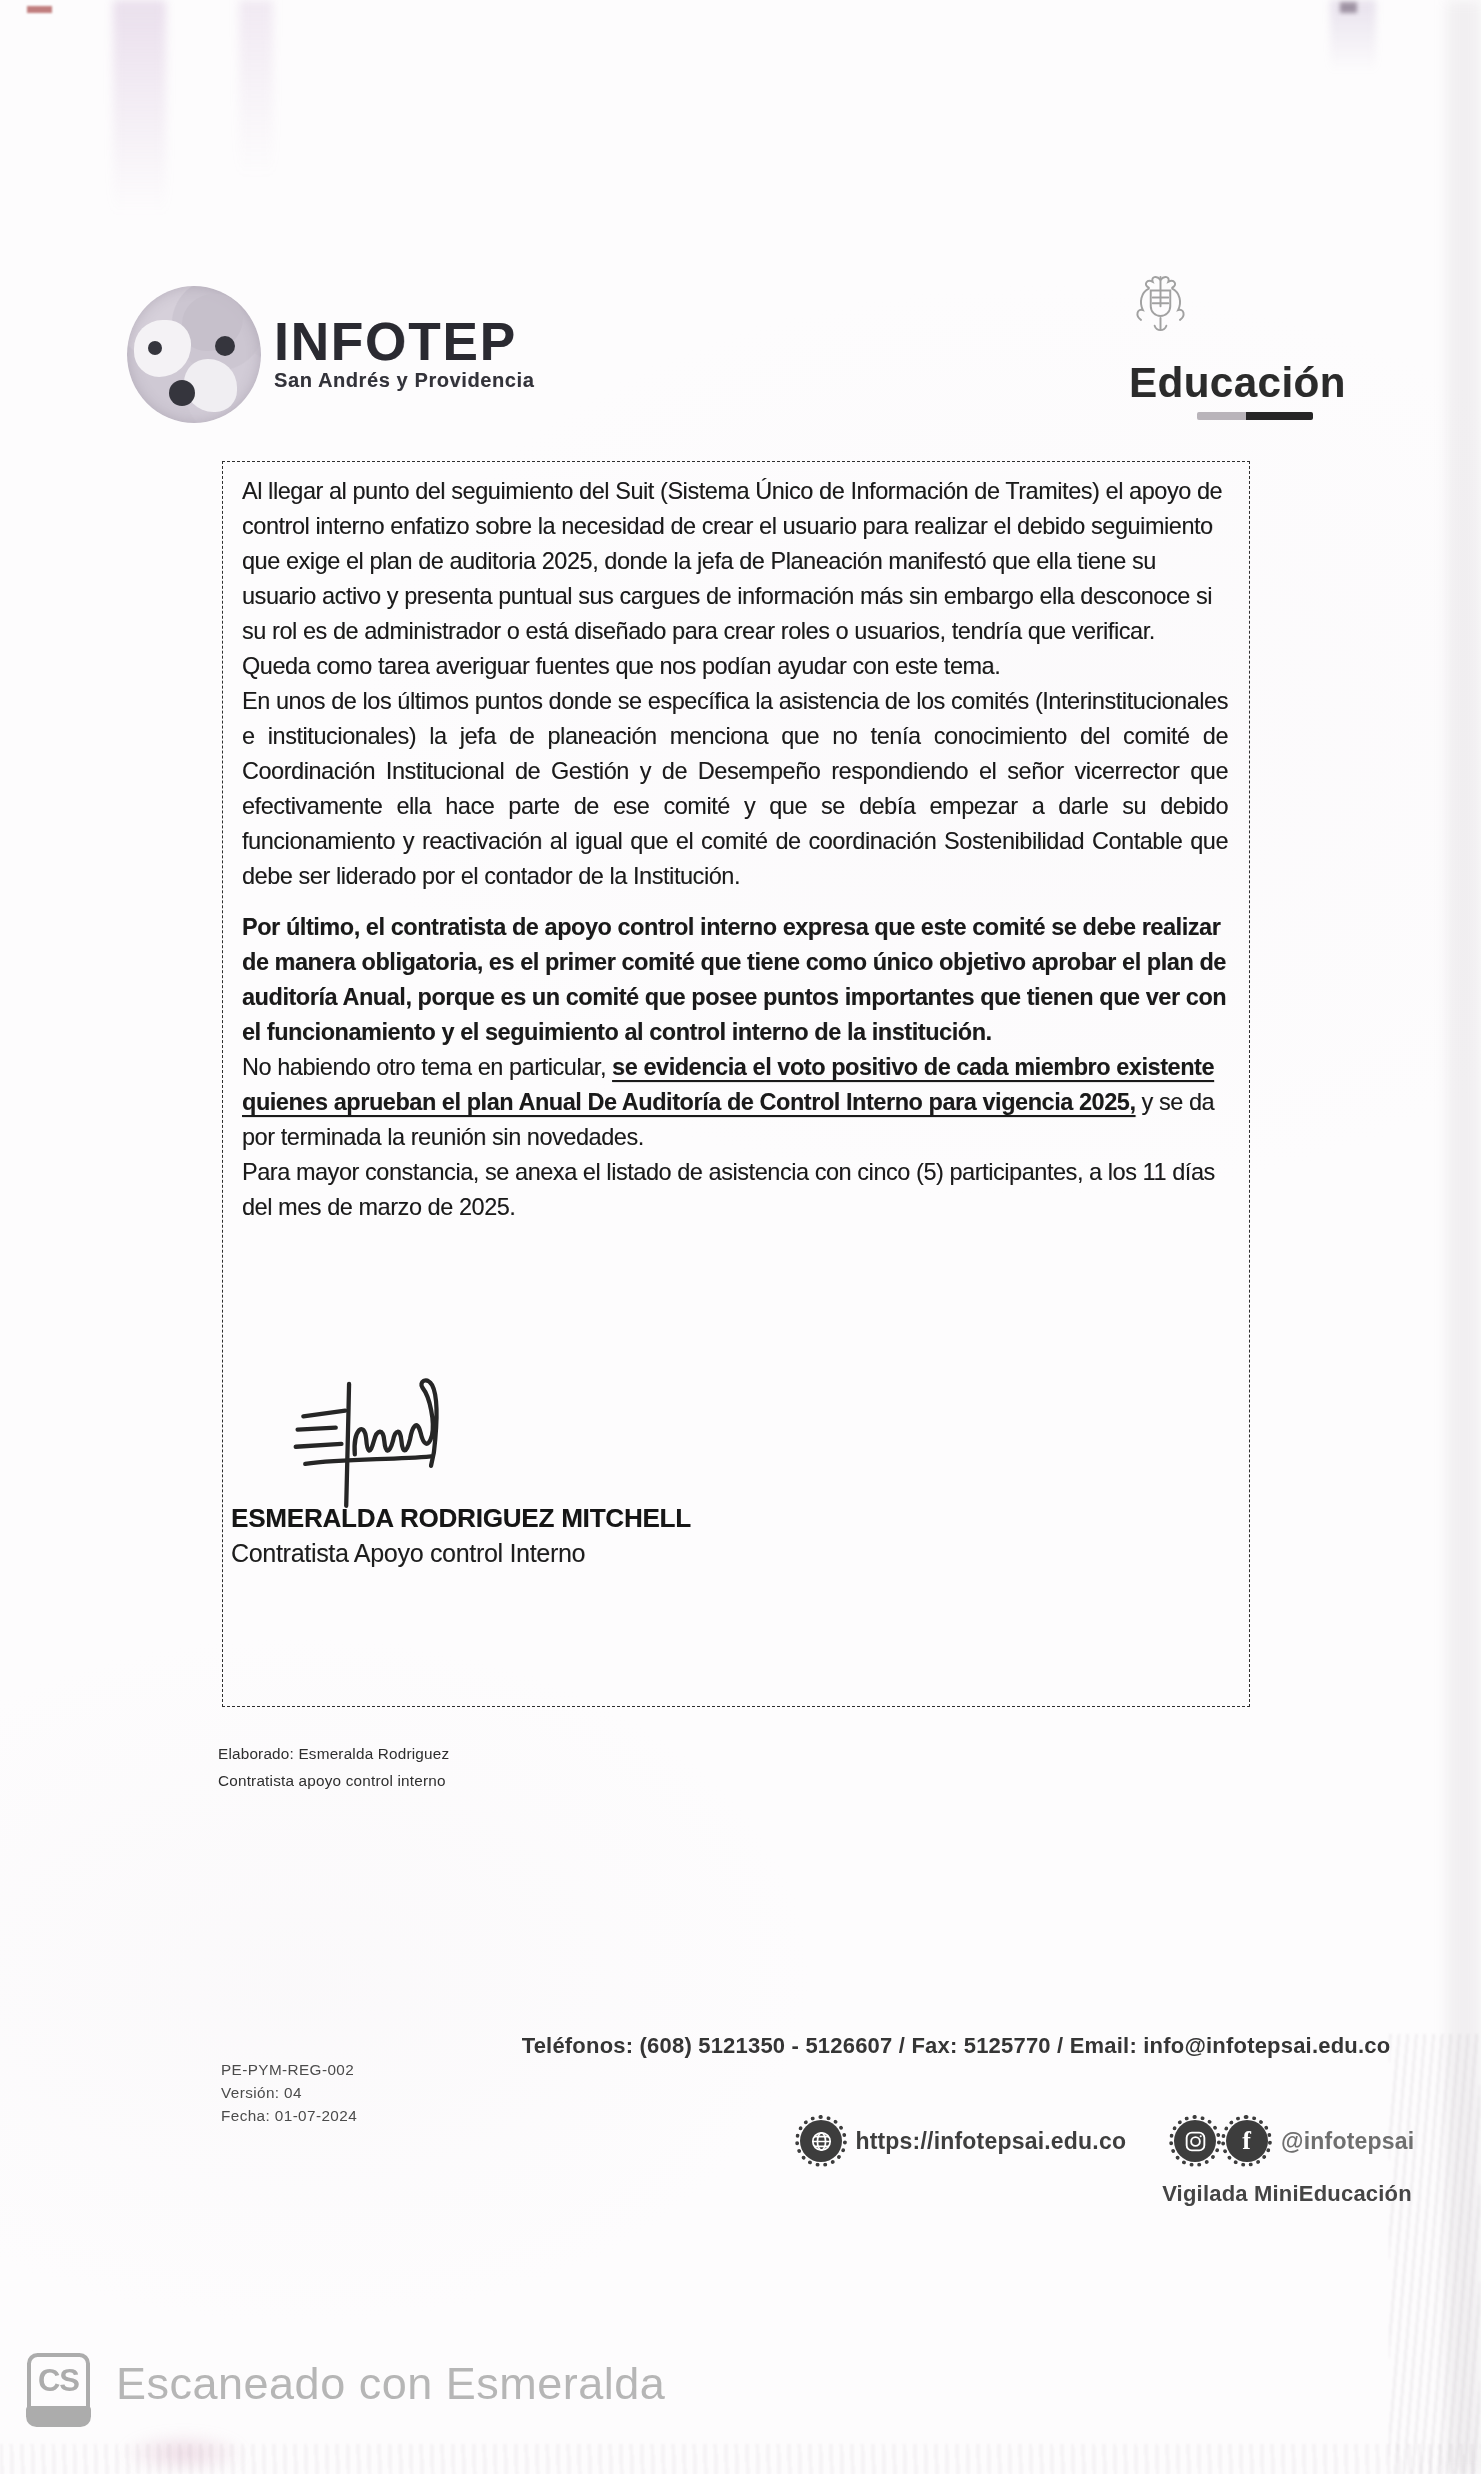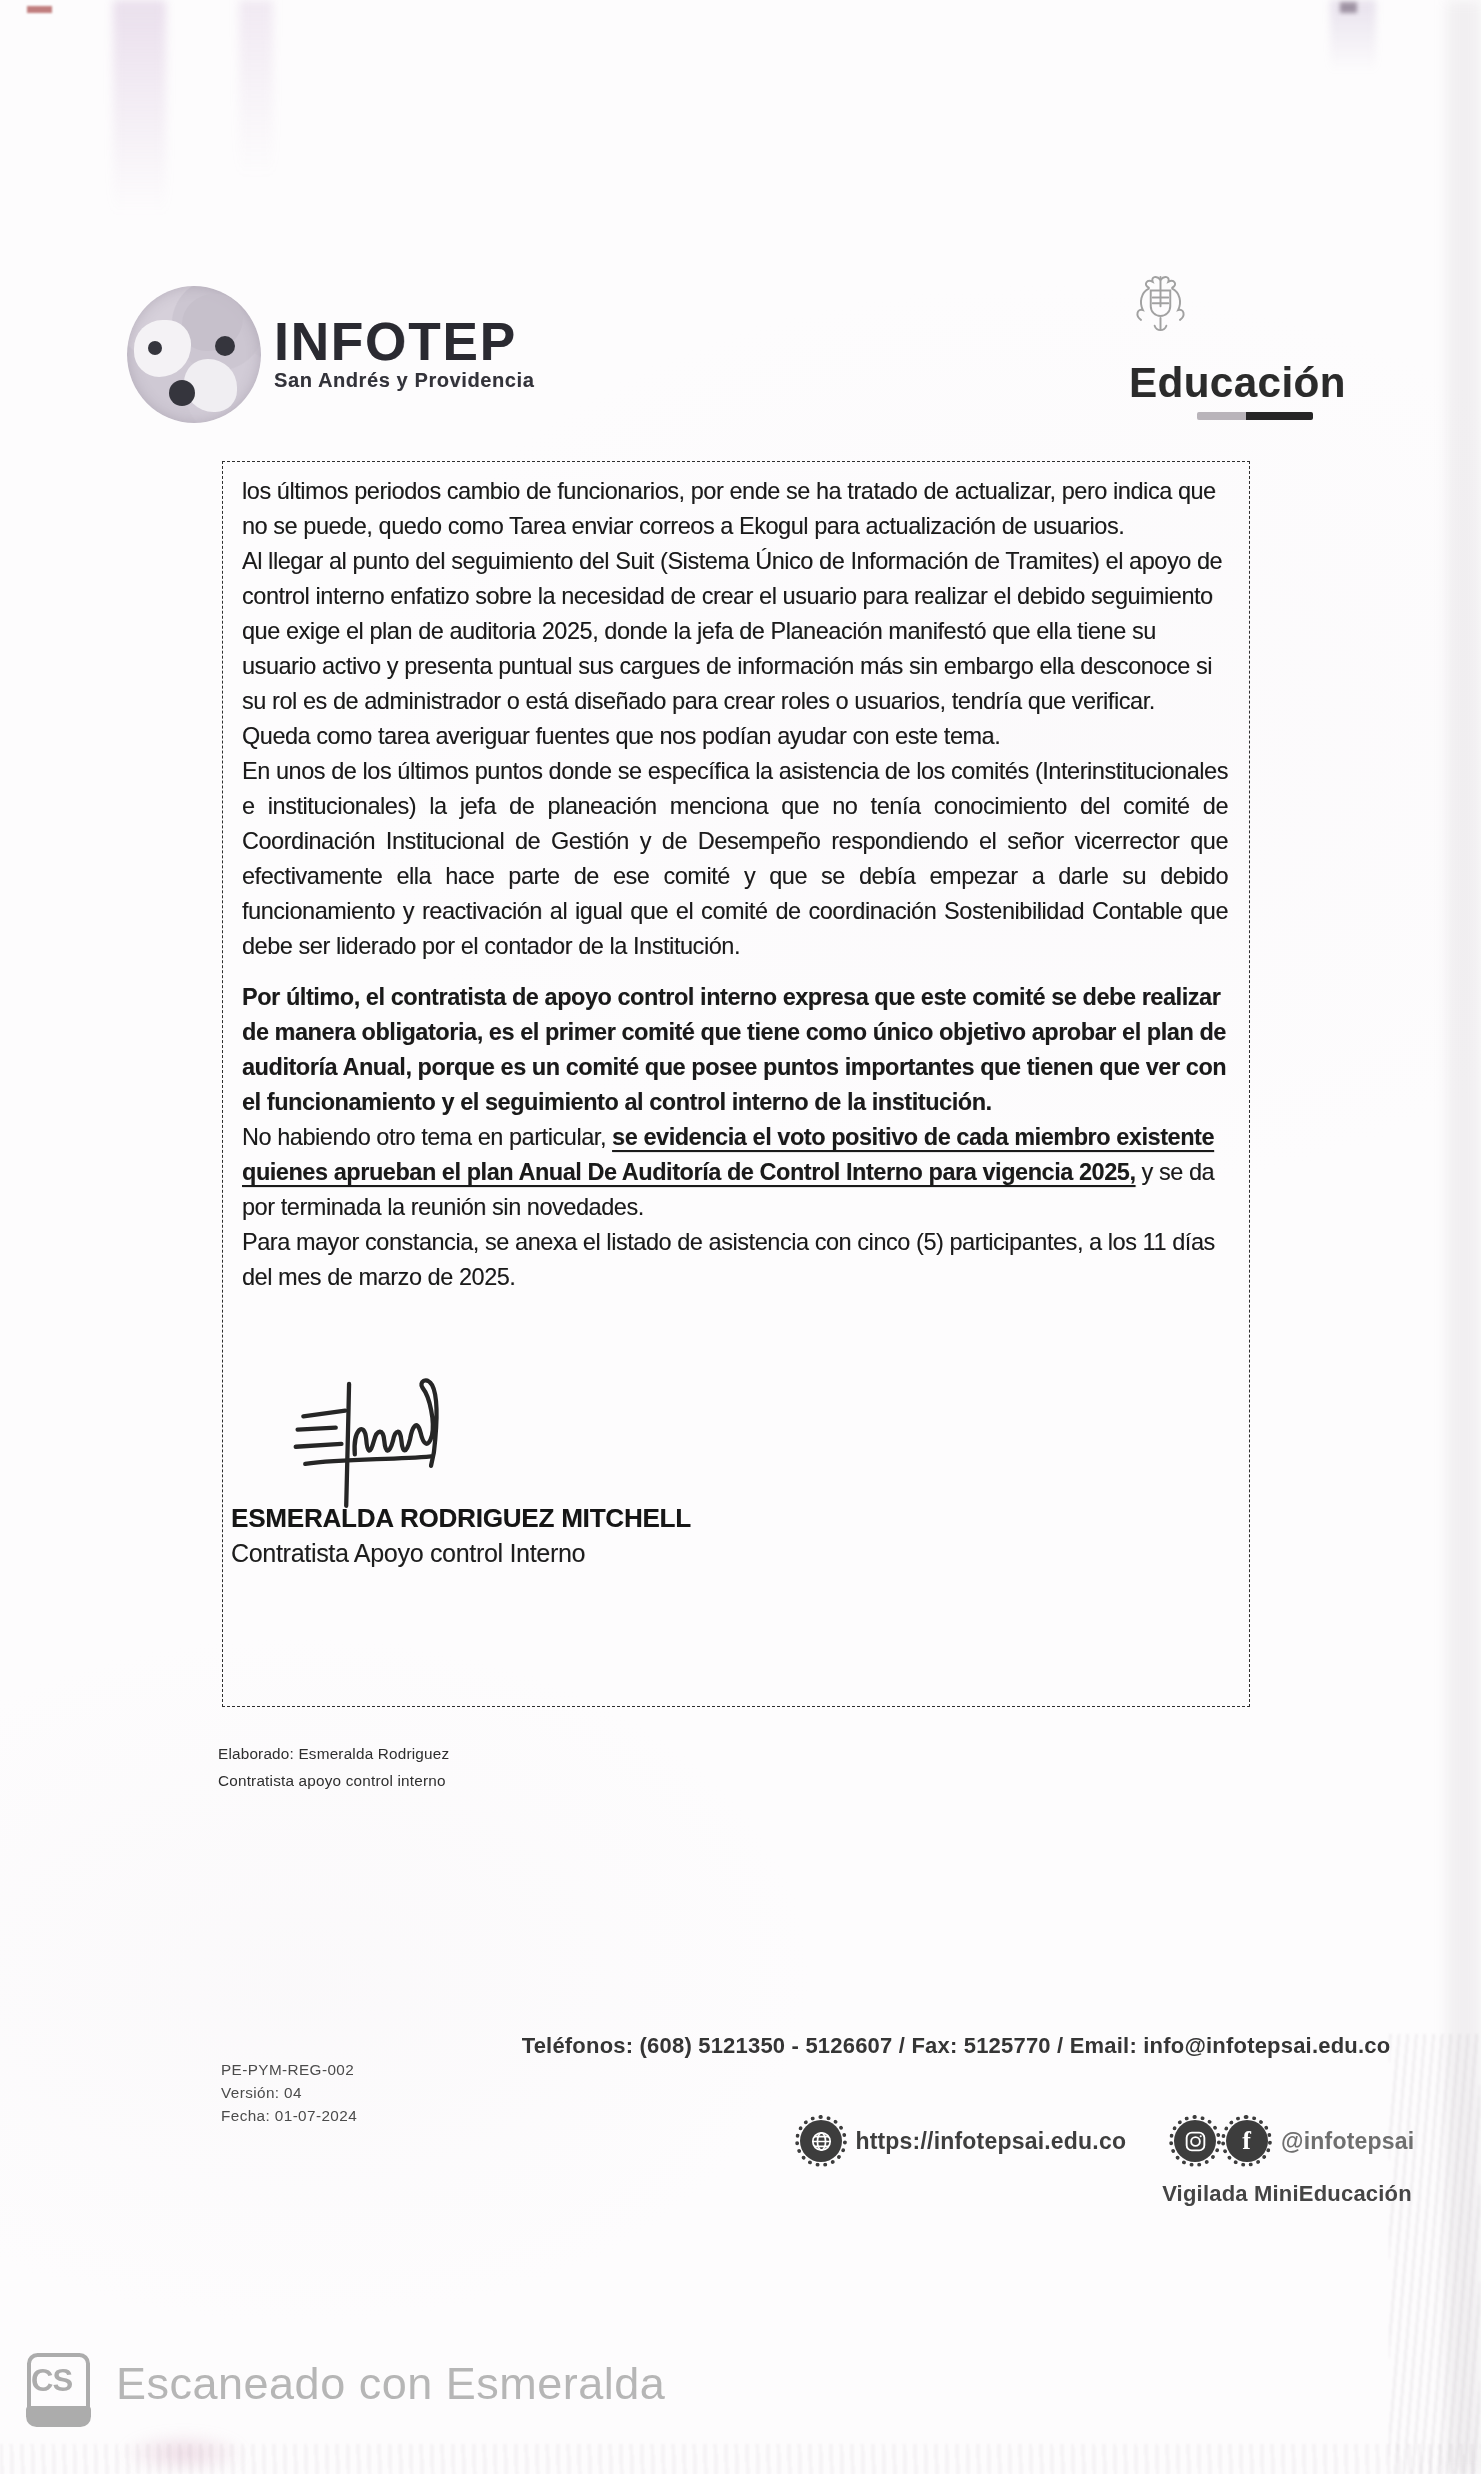--- a/index.html
+++ b/index.html
@@ -69,21 +69,21 @@
   .fb-glyph{color:#fff;font-weight:700;font-size:26px;font-family:"Liberation Serif",serif;line-height:1;}
   .site-text{font-size:23px;font-weight:600;color:#3e3e3e;margin-left:13.4px;letter-spacing:0.2px;}
   .insta-badge{margin-left:48px;}
   .fb-badge{margin-left:9.5px;}
   .handle-text{font-size:23px;font-weight:600;color:#6f6f6f;margin-left:13.4px;letter-spacing:0.2px;}
   .vigilada{position:absolute;left:1144px;top:2181px;width:286px;text-align:center;font-size:22px;
     font-weight:600;color:#454545;letter-spacing:0.2px;filter:blur(0.3px);}
   
   .cs-badge{position:absolute;left:27px;top:2353px;width:63px;height:73px;box-sizing:border-box;
     border:4.8px solid #acacac;border-radius:10.5px;}
-  .cs-letters{position:absolute;left:0;right:0;top:5.7px;text-align:left;font-size:31px;font-weight:700;
+  .cs-letters{position:absolute;left:0;right:0;top:5.7px;text-align:center;font-size:31px;font-weight:700;
     color:#acacac;letter-spacing:-1px;}
   .cs-bar{position:absolute;left:-4.8px;right:-4.8px;bottom:-4.8px;height:21px;background:#acacac;
     border-radius:3.8px 3.8px 10.5px 10.5px;}
   .cs-text{position:absolute;left:116px;top:2358px;font-size:45px;color:#b6b6b6;letter-spacing:0.5px;}
   
   .artifact{position:absolute;pointer-events:none;}
   .a1{left:113px;top:0;width:53px;height:215px;background:linear-gradient(to bottom,rgba(186,150,196,.28),rgba(186,150,196,0));filter:blur(4.8px);}
   .a2{left:239px;top:0;width:34px;height:177px;background:linear-gradient(to bottom,rgba(186,150,196,.18),rgba(186,150,196,0));filter:blur(4.8px);}
   .a3{left:1330px;top:0;width:46px;height:72px;background:linear-gradient(to bottom,rgba(170,150,190,.25),rgba(170,150,190,0));filter:blur(3.8px);}
   .a4{left:27px;top:5.7px;width:25px;height:7.6px;background:#a13b3b;filter:blur(1.1px);opacity:.65;}
@@ -124,21 +124,20 @@
         <path d="M24 25 h16 M24 31 h16"></path>
         <path d="M32 46 L32 58"></path>
         <path d="M26 54 C28 60 36 60 38 54"></path>
       </g>
     </svg>
     <div class="ministry-name">Educación</div>
     <div class="ministry-mark"></div>
   </div>
 
   <div class="minute-box">
-    <p>los últimos periodos cambio de funcionarios, por ende se ha tratado de actualizar, pero indica que no se puede, quedo como Tarea enviar correos a Ekogul para actualización de usuarios.</p>
     <p>Al llegar al punto del seguimiento del Suit (Sistema Único de Información de Tramites) el apoyo de control interno enfatizo sobre la necesidad de crear el usuario para realizar el debido seguimiento que exige el plan de auditoria 2025, donde la jefa de Planeación manifestó que ella tiene su usuario activo y presenta puntual sus cargues de información más sin embargo ella desconoce si su rol es de administrador o está diseñado para crear roles o usuarios, tendría que verificar. Queda como tarea averiguar fuentes que nos podían ayudar con este tema.</p>
     <p class="justify">En unos de los últimos puntos donde se específica la asistencia de los comités (Interinstitucionales e institucionales) la jefa de planeación menciona que no tenía conocimiento del comité de Coordinación Institucional de Gestión y de Desempeño respondiendo el señor vicerrector que efectivamente ella hace parte de ese comité y que se debía empezar a darle su debido funcionamiento y reactivación al igual que el comité de coordinación Sostenibilidad Contable que debe ser liderado por el contador de la Institución.</p>
     <p class="gap">Por último, el contratista de apoyo control interno expresa que este comité se debe realizar de manera obligatoria, es el primer comité que tiene como único objetivo aprobar el plan de auditoría Anual, porque es un comité que posee puntos importantes que tienen que ver con el funcionamiento y el seguimiento al control interno de la institución.</p>
     <p><span>No habiendo otro tema en particular, </span><span class="u-bold">se evidencia el voto positivo de cada miembro existente quienes aprueban el plan Anual De Auditoría de Control Interno para vigencia 2025,</span><span> y se da por terminada la reunión sin novedades.</span></p>
     <p>Para mayor constancia, se anexa el listado de asistencia con cinco (5) participantes, a los 11 días del mes de marzo de 2025.</p>
   </div>
 
   <svg class="signature" width="210" height="162" viewBox="0 0 220 170">
     <g fill="none" stroke="#141414" stroke-width="4.5" stroke-linecap="round">
       <path d="M18 58 L62 52"></path>

